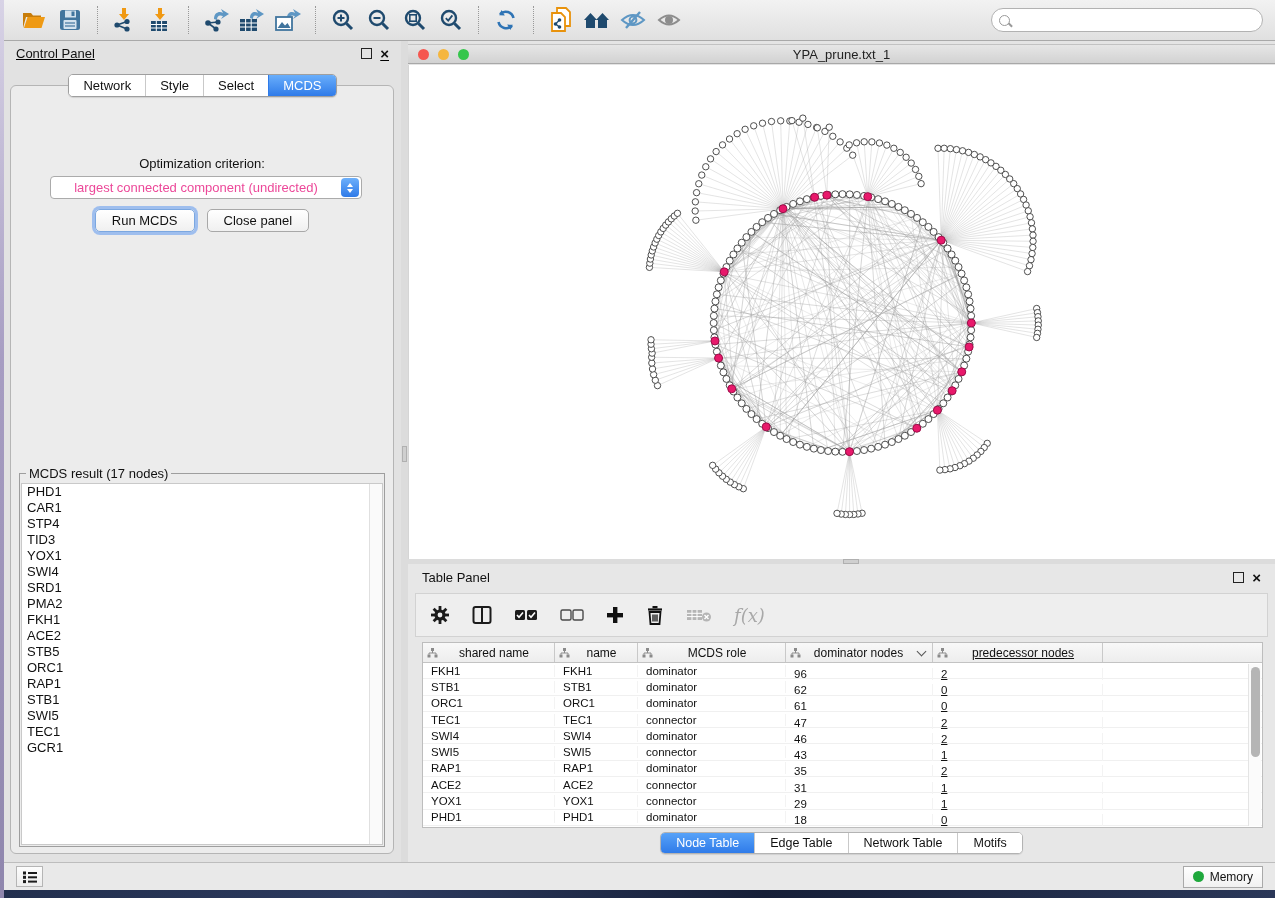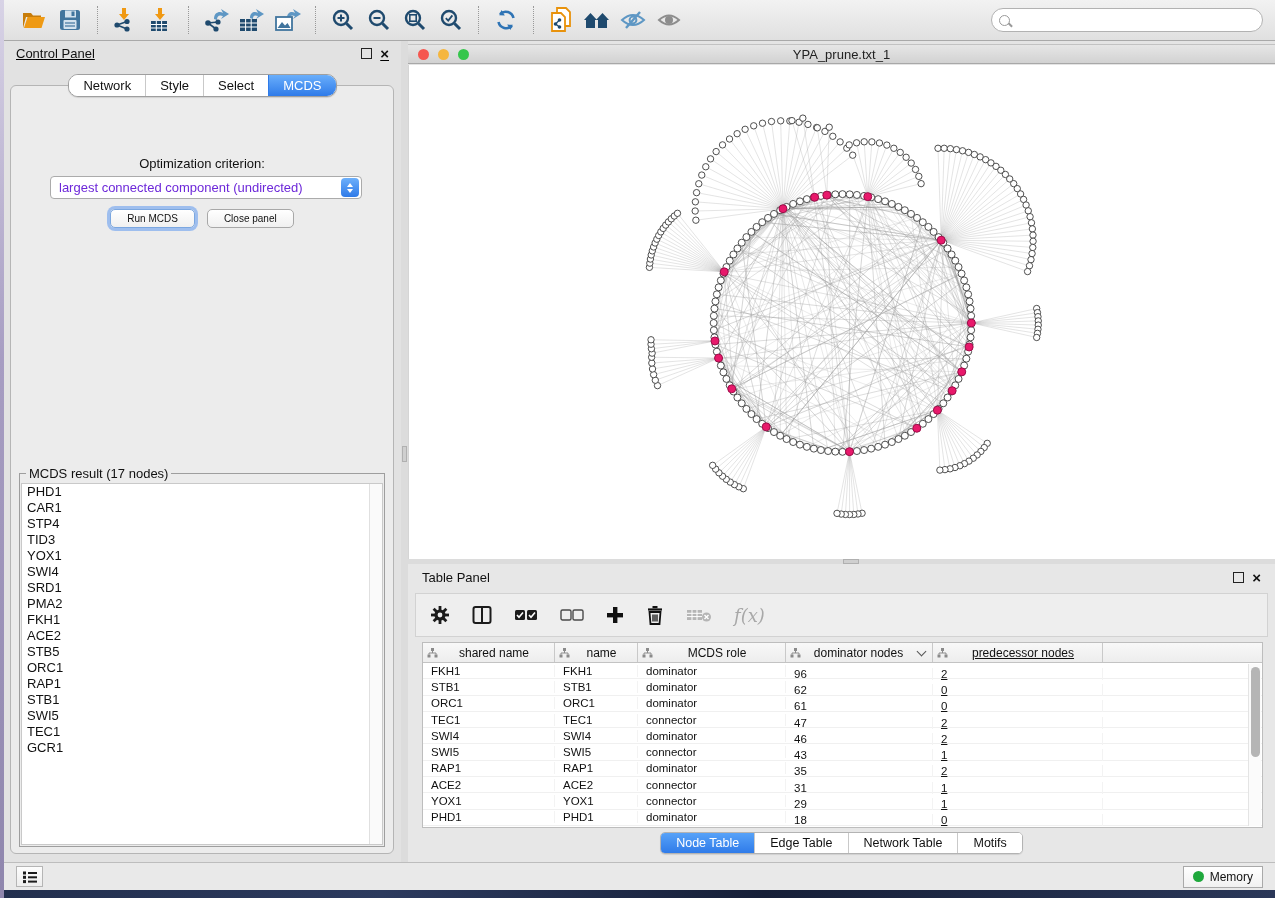--- a/index.html
+++ b/index.html
@@ -29,35 +29,35 @@
   
   .control-panel { position:absolute; left:0; top:41px; width:397px; bottom:28px; background:#e2e2e2; }
   .cp-header { height:24px; display:flex; align-items:center; padding:0 12px;text-decoration:underline; }
   .cp-title { font-size:13px; color:#111; }
   .win-btns { margin-left:auto; display:flex; align-items:center; gap:8px; }
   .wb-float { width:11px; height:11px; border:1.5px solid #222; background:transparent; }
   .wb-close { font-size:15px; font-weight:bold; color:#111; line-height:11px; }
   .cp-pane { position:absolute; left:6px; right:7px; top:44px; bottom:8px;
     border:1px solid #b5b5b5; border-radius:6px; background:#ececec;padding-left:15px; }
   .seg-wrap { position:absolute; top:33px; left:0; right:0; display:flex; justify-content:center; z-index:3; }
-  .seg-group { display:flex; border:1px solid #9f9f9f; border-radius:10px; overflow:hidden; background:#fff;
+  .seg-group { display:flex; border:1px solid #9f9f9f; border-radius:5px; overflow:hidden; background:#fff;
     box-shadow:0 1px 1px rgba(0,0,0,.12); }
   .seg { padding:3px 14px; font-size:13px; color:#111; background:#fff; border-left:1px solid #c9c9c9; }
   .seg:first-child { border-left:none; }
   .seg.active { background:linear-gradient(#69aefb,#2f7be9); color:#fff; border-left-color:#2f7be9; }
   .opt-label { position:absolute; top:70px; left:0; right:0; text-align:center; font-size:13px; color:#111; }
   .combo { position:absolute; top:90px; left:39px; width:312px; height:23px; background:#fff;
     border:1px solid #ababab; border-radius:4px; display:flex; align-items:center; }
-  .combo-text { flex:1; font-size:13px; color:#6d28d9; padding:0 8px; white-space:nowrap; overflow:hidden; }
+  .combo-text { flex:1; font-size:13px; color:#ec4899; padding:0 8px; white-space:nowrap; overflow:hidden;text-align:center; }
   .combo-step { width:18px; height:19px; margin-right:2px; border-radius:4px;
     background:linear-gradient(#6db0fb,#2e7ae8); display:flex; flex-direction:column; align-items:center; justify-content:center; gap:2px; }
   .combo-step .up { width:0; height:0; border-left:3.5px solid transparent; border-right:3.5px solid transparent; border-bottom:4px solid #fff; }
   .combo-step .dn { width:0; height:0; border-left:3.5px solid transparent; border-right:3.5px solid transparent; border-top:4px solid #fff; }
   .btn-row { position:absolute; top:123px; left:0; right:0; display:flex; justify-content:center; gap:12px; }
-  .mac-btn { font-size:10px; color:#111; background:linear-gradient(#ffffff,#f0f0f0);
+  .mac-btn { font-size:13px; color:#111; background:linear-gradient(#ffffff,#f0f0f0);
     border:1px solid #a8a8a8; border-radius:5px; padding:3px 16px; }
   .mac-btn.focus { box-shadow:0 0 0 3px rgba(106,160,240,.6); border-color:#7ba7e0; }
   .mcds-fieldset { position:absolute; left:8px; right:8px; top:380px; bottom:6px;
     border:1px solid #9e9e9e; margin:0; padding:0; }
   .mcds-fieldset legend { font-size:13px; color:#111; margin-left:6px; padding:0 3px; }
   .mcds-list { position:absolute; left:1px; right:1px; top:2px; bottom:1px; background:#fff;
     border:1px solid #c9c9c9; overflow:hidden; }
   .mcds-item { font-size:13px; color:#111; line-height:16px; padding-left:5px; }
   .mcds-scroll { position:absolute; top:0; bottom:0; right:0; width:13px; background:#fafafa; border-left:1px solid #e0e0e0; }
 

